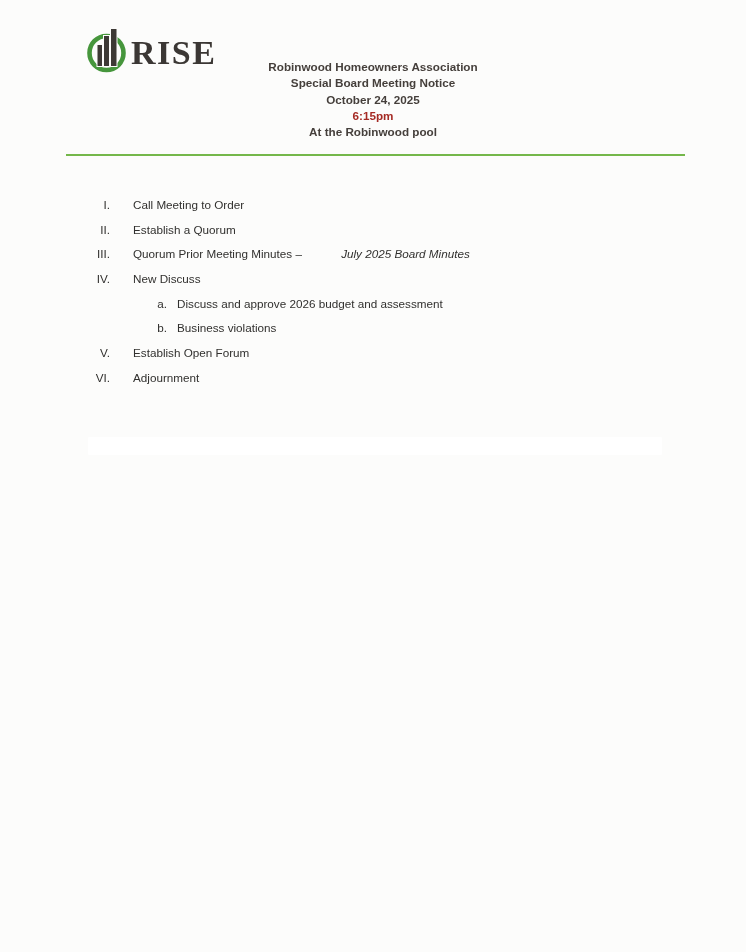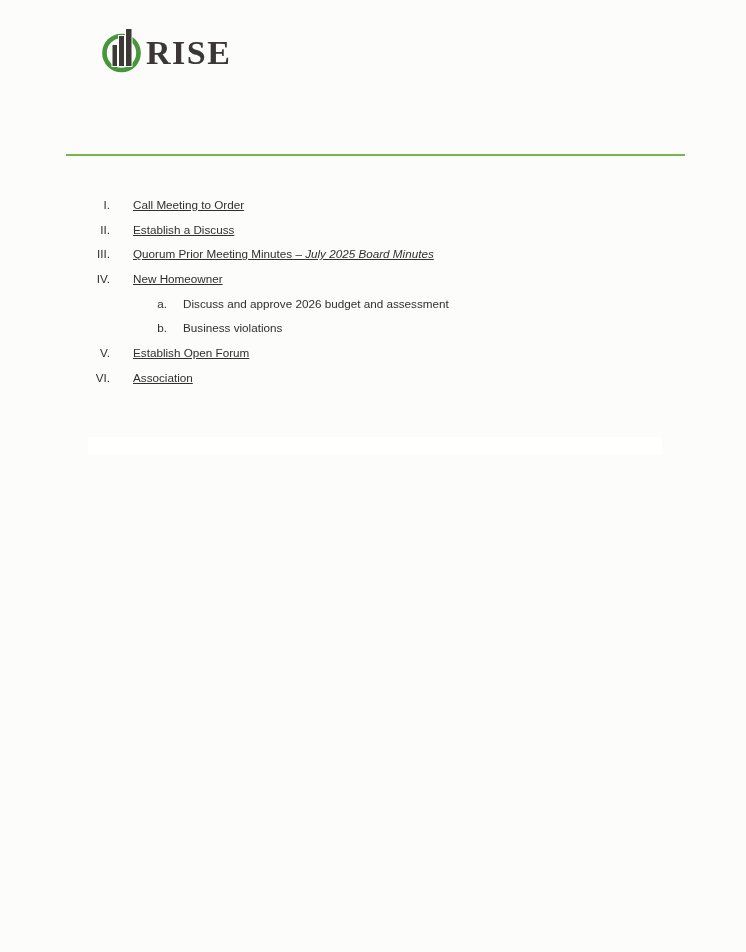--- a/index.html
+++ b/index.html
@@ -10,21 +10,21 @@
     height: 952px;
     background: #fcfcfb;
     font-family: "Liberation Sans", sans-serif;
     color: #31302e;
     overflow: hidden;
   }
 
   
   .logo {
     position: absolute;
-    left: 101px;
+    left: 86px;
     top: 28px;
     display: flex;
     align-items: flex-end;
   }
   .logo-icon { width: 42px; height: 46px; display: block; }
   .logo-text {
     font-family: "Liberation Serif", serif;
     font-weight: 700;
     font-size: 34px;
     line-height: 40px;
@@ -73,36 +73,36 @@
     display: flex;
     align-items: flex-start;
     height: 24.7px;
     line-height: 14px;
   }
   .agenda-num {
     width: 44px;
     text-align: right;
     flex: 0 0 44px;
   }
-  .agenda-label { margin-left: 23px; text-decoration: underline; }
-  .agenda-label .it { font-style: italic; }
+  .agenda-label { margin-left: 23px; }
+  .agenda-label .it { font-style: italic; margin-left: 36px; }
 
   .agenda-subrow {
     display: flex;
     align-items: flex-start;
     height: 24.7px;
     line-height: 14px;
     padding-left: 76px;
   }
   .agenda-subnum {
     width: 25px;
     text-align: right;
     flex: 0 0 25px;
   }
-  .agenda-sublabel { margin-left: 16px; }
+  .agenda-sublabel { margin-left: 10px; }
 
   
   .faint-band {
     position: absolute;
     left: 88px;
     top: 437px;
     width: 574px;
     height: 18px;
     background: #ffffff;
     border-radius: 1px;
@@ -120,62 +120,69 @@
       <rect x="10.5" y="16" width="6.5" height="23" fill="#fcfcfb"></rect>
       <rect x="17" y="7" width="7" height="32" fill="#fcfcfb"></rect>
       <rect x="24" y="0" width="7.5" height="39" fill="#fcfcfb"></rect>
       <rect x="11.5" y="17" width="4.5" height="21" fill="#3d3935"></rect>
       <rect x="18" y="8" width="5" height="30" fill="#3d3935"></rect>
       <rect x="25" y="1" width="5.5" height="37" fill="#3d3935"></rect>
     </svg>
     <div class="logo-text">RISE</div>
   </div>
 
+  <div class="header-block">
+    <div class="header-line">Robinwood Homeowners Association</div>
+    <div class="header-line">Special Board Meeting Notice</div>
+    <div class="header-line">October 24, 2025</div>
+    <div class="header-line header-time">6:15pm</div>
+    <div class="header-line">At the Robinwood pool</div>
+  </div>
 
   <hr class="divider">
 
   <div class="agenda">
 
     <div class="agenda-row">
       <span class="agenda-num">I.</span>
       <span class="agenda-label">Call Meeting to Order</span>
     </div>
 
     <div class="agenda-row">
       <span class="agenda-num">II.</span>
-      <span class="agenda-label">Establish a Discuss</span>
+      <span class="agenda-label">Establish a Quorum</span>
     </div>
 
     <div class="agenda-row">
       <span class="agenda-num">III.</span>
       <span class="agenda-label"><span>Quorum Prior Meeting Minutes – </span><span class="it">July 2025 Board Minutes</span></span>
     </div>
 
     <div class="agenda-row">
       <span class="agenda-num">IV.</span>
-      <span class="agenda-label">New Homeowner</span>
+      <span class="agenda-label">New Discuss</span>
     </div>
 
     <div class="agenda-subrow">
       <span class="agenda-subnum">a.</span>
       <span class="agenda-sublabel">Discuss and approve 2026 budget and assessment</span>
     </div>
 
     <div class="agenda-subrow">
       <span class="agenda-subnum">b.</span>
       <span class="agenda-sublabel">Business violations</span>
     </div>
 
     <div class="agenda-row">
       <span class="agenda-num">V.</span>
       <span class="agenda-label">Establish Open Forum</span>
     </div>
 
     <div class="agenda-row">
       <span class="agenda-num">VI.</span>
-      <span class="agenda-label">Association</span>
+      <span class="agenda-label">Adjournment</span>
     </div>
 
   </div>
 
   <div class="faint-band"></div>
 
 </div>
 
 </body></html>

